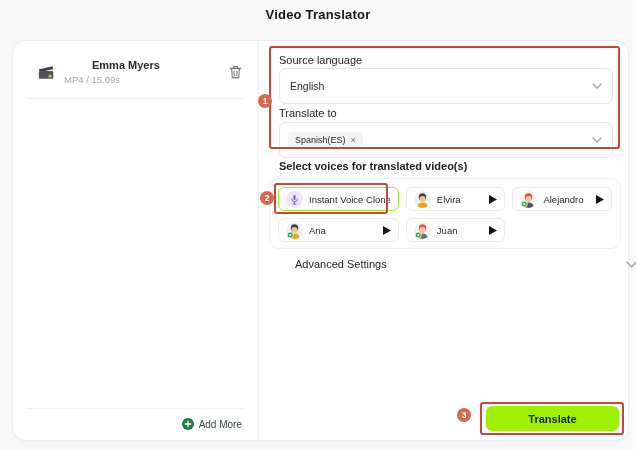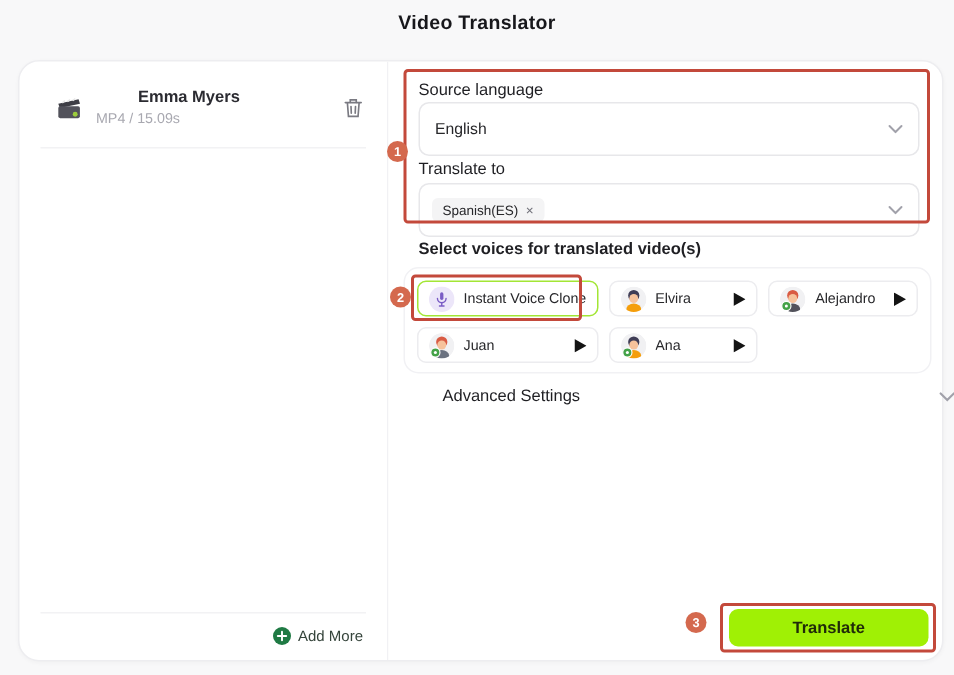--- a/index.html
+++ b/index.html
@@ -249,20 +249,45 @@
         <button class="play-btn">
           <svg width="8" height="9" viewBox="0 0 8 9">
               <path d="M0 0 L8 4.5 L0 9 Z" fill="#141414"></path>
             </svg>
         </button>
       </div>
 
       <div class="voice-card">
         <svg class="avatar" viewBox="0 0 20 20">
           <defs>
+              <clipPath id="c4">
+                <circle cx="10" cy="10" r="10"></circle>
+              </clipPath>
+            </defs>
+          <g clip-path="url(#c4)">
+            <circle cx="10" cy="10" r="10" fill="#f1f1f3"></circle>
+            <circle cx="10" cy="7.1" r="4.4" fill="#3f3d56"></circle>
+            <circle cx="10" cy="9.4" r="3.5" fill="#f6c29b"></circle>
+            <ellipse cx="10" cy="17.6" rx="5.8" ry="4.2" fill="#f59e0b"></ellipse>
+          </g>
+          <circle cx="5" cy="15.3" r="3.6" fill="#44a248" stroke="#fff" stroke-width="0.9"></circle>
+          <circle cx="5" cy="15.3" r="1.2" fill="#fff"></circle>
+        </svg>
+        <span class="voice-name">Ana</span>
+        <span class="voice-spacer"></span>
+        <button class="play-btn">
+          <svg width="8" height="9" viewBox="0 0 8 9">
+              <path d="M0 0 L8 4.5 L0 9 Z" fill="#141414"></path>
+            </svg>
+        </button>
+      </div>
+
+      <div class="voice-card">
+        <svg class="avatar" viewBox="0 0 20 20">
+          <defs>
               <clipPath id="c5">
                 <circle cx="10" cy="10" r="10"></circle>
               </clipPath>
             </defs>
           <g clip-path="url(#c5)">
             <circle cx="10" cy="10" r="10" fill="#f1f1f3"></circle>
             <circle cx="10" cy="7.1" r="4.4" fill="#d95b43"></circle>
             <circle cx="10" cy="9.4" r="3.5" fill="#f6c29b"></circle>
             <ellipse cx="10" cy="17.6" rx="5.8" ry="4.2" fill="#6b7280"></ellipse>
           </g>
@@ -271,45 +296,20 @@
         </svg>
         <span class="voice-name">Juan</span>
         <span class="voice-spacer"></span>
         <button class="play-btn">
           <svg width="8" height="9" viewBox="0 0 8 9">
               <path d="M0 0 L8 4.5 L0 9 Z" fill="#141414"></path>
             </svg>
         </button>
       </div>
 
-      <div class="voice-card">
-        <svg class="avatar" viewBox="0 0 20 20">
-          <defs>
-              <clipPath id="c4">
-                <circle cx="10" cy="10" r="10"></circle>
-              </clipPath>
-            </defs>
-          <g clip-path="url(#c4)">
-            <circle cx="10" cy="10" r="10" fill="#f1f1f3"></circle>
-            <circle cx="10" cy="7.1" r="4.4" fill="#3f3d56"></circle>
-            <circle cx="10" cy="9.4" r="3.5" fill="#f6c29b"></circle>
-            <ellipse cx="10" cy="17.6" rx="5.8" ry="4.2" fill="#f59e0b"></ellipse>
-          </g>
-          <circle cx="5" cy="15.3" r="3.6" fill="#44a248" stroke="#fff" stroke-width="0.9"></circle>
-          <circle cx="5" cy="15.3" r="1.2" fill="#fff"></circle>
-        </svg>
-        <span class="voice-name">Ana</span>
-        <span class="voice-spacer"></span>
-        <button class="play-btn">
-          <svg width="8" height="9" viewBox="0 0 8 9">
-              <path d="M0 0 L8 4.5 L0 9 Z" fill="#141414"></path>
-            </svg>
-        </button>
-      </div>
-
     </div>
 
     <div class="advanced-row">
       <span class="advanced-label">Advanced Settings</span>
       <svg class="chev" width="11" height="7" viewBox="0 0 10 6" fill="none" stroke="#a1a1aa" stroke-width="1.3" stroke-linecap="round">
         <path d="M1 1 L5 5 L9 1"></path>
       </svg>
     </div>
 
     <button class="translate-btn">Translate</button>

